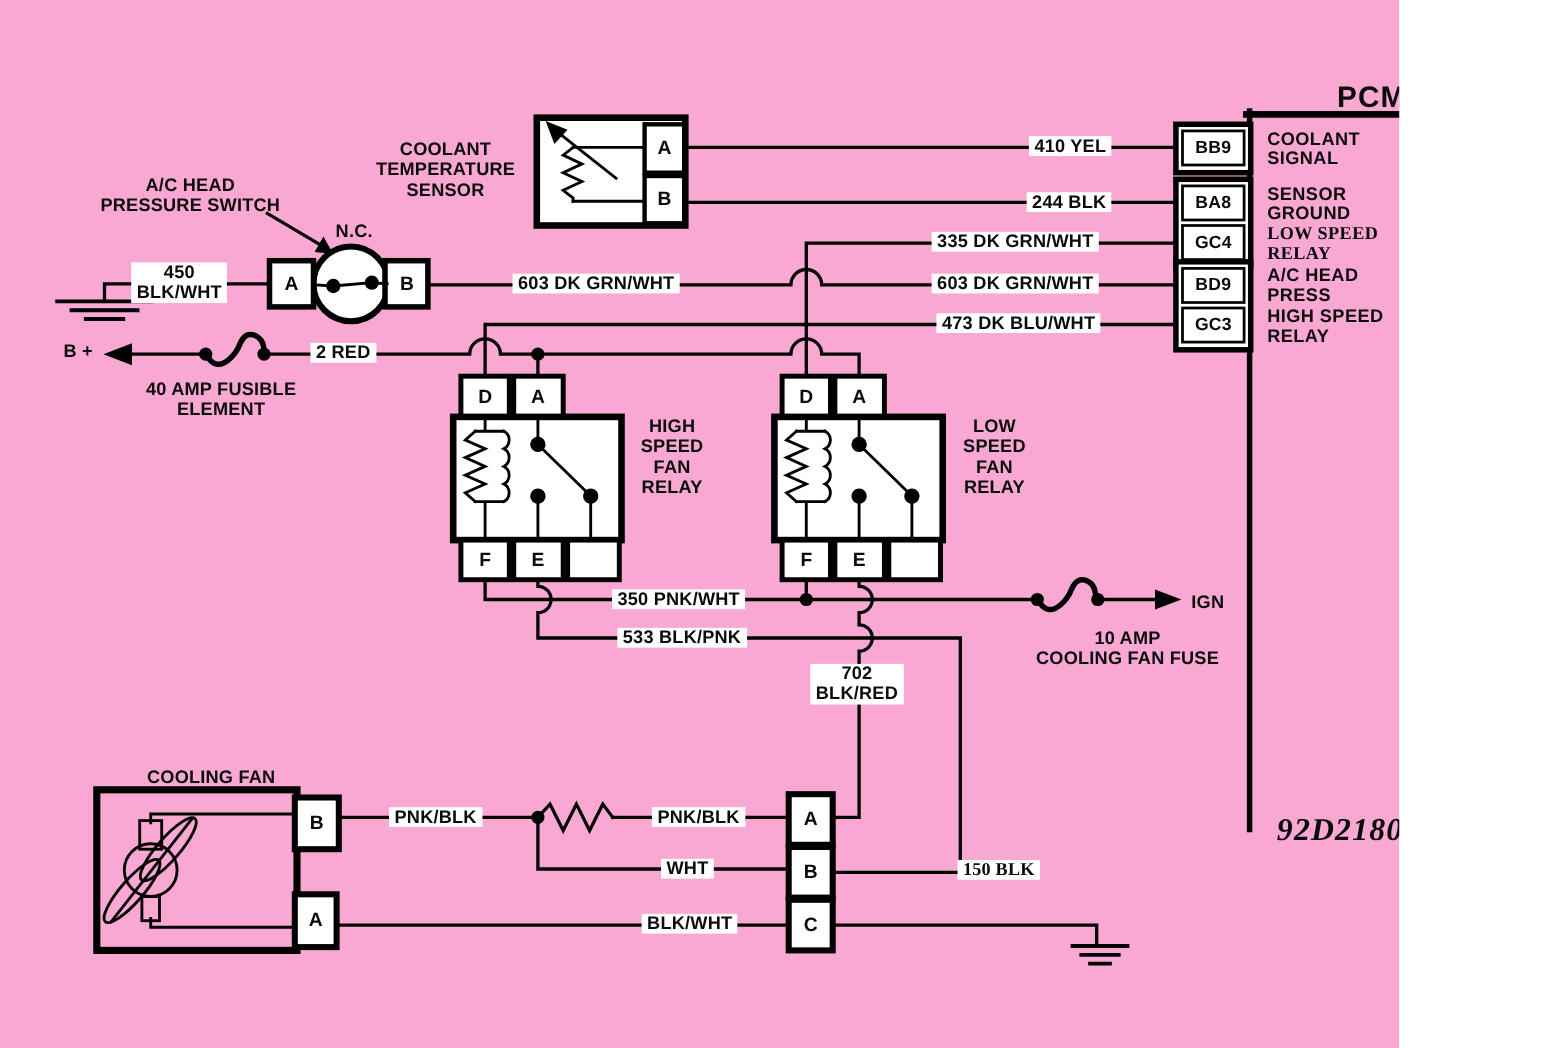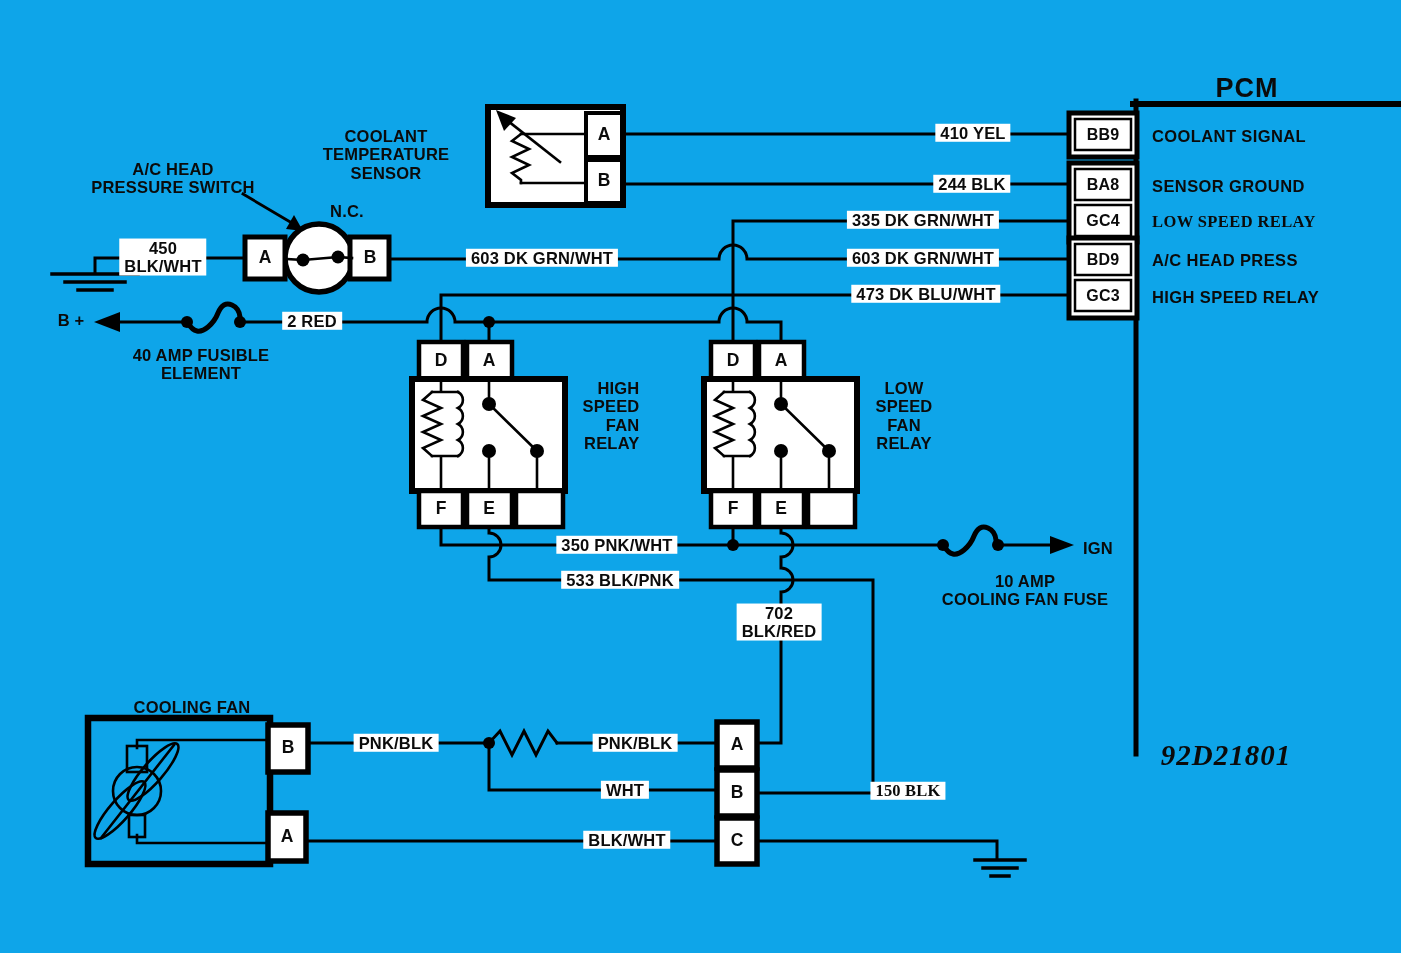--- a/index.html
+++ b/index.html
@@ -1,17 +1,17 @@
 <!DOCTYPE html>
 <html><head>
 <meta charset="utf-8">
 <style>
   html,body{margin:0;padding:0;background:#fff;}
   #canvas{
-    position:relative;width:1401px;height:953px;background:#0ea5e9;overflow:hidden;
+    position:relative;width:1272px;height:953px;background:#f9a8d4;overflow:hidden;
     font-family:"Liberation Sans", sans-serif;
   }
   svg{position:absolute;left:0;top:0;}
   .lbl{
     position:absolute;transform:translate(-50%,-50%);
     font-weight:700;font-size:16.5px;line-height:1.12;color:#0b0b0b;
     text-align:center;white-space:pre-line;letter-spacing:.2px;
   }
   .bg{background:#fff;padding:0 5px;}
   .pin{font-size:17.5px;letter-spacing:0;}
@@ -168,29 +168,29 @@
 <div class="lbl pcm-id" style="left:1103px;top:221px;">GC4</div>
 <div class="lbl pcm-id" style="left:1103px;top:260px;">BD9</div>
 <div class="lbl pcm-id" style="left:1103px;top:296px;">GC3</div>
 
 <div class="lbl pcm-label" style="left:1152px;top:136px;">COOLANT SIGNAL</div>
 <div class="lbl pcm-label" style="left:1152px;top:186px;">SENSOR GROUND</div>
 <div class="lbl pcm-label" style="left:1152px;top:222px;font-family:Liberation Serif, serif;">LOW SPEED RELAY</div>
 <div class="lbl pcm-label" style="left:1152px;top:260px;">A/C HEAD PRESS</div>
 <div class="lbl pcm-label" style="left:1152px;top:297px;">HIGH SPEED RELAY</div>
 
-<div class="lbl" style="left:386px;top:155px;">COOLANT
+<div class="lbl" style="left:405px;top:155px;">COOLANT
 TEMPERATURE
 SENSOR</div>
 <div class="lbl pin" style="left:604px;top:135px;">A</div>
 <div class="lbl pin" style="left:604px;top:181px;">B</div>
 
 <div class="lbl" style="left:173px;top:178px;">A/C HEAD
 PRESSURE SWITCH</div>
-<div class="lbl" style="left:322px;top:211px;margin-left:25px;">N.C.</div>
+<div class="lbl" style="left:322px;top:211px;">N.C.</div>
 <div class="lbl pin" style="left:265px;top:258px;">A</div>
 <div class="lbl pin" style="left:370px;top:258px;">B</div>
 <div class="lbl bg" style="left:163px;top:257px;">450
 BLK/WHT</div>
 
 <div class="lbl bg" style="left:973px;top:133px;">410 YEL</div>
 <div class="lbl bg" style="left:972px;top:184px;">244 BLK</div>
 <div class="lbl bg" style="left:923px;top:220px;">335 DK GRN/WHT</div>
 <div class="lbl bg" style="left:542px;top:258px;">603 DK GRN/WHT</div>
 <div class="lbl bg" style="left:923px;top:258px;">603 DK GRN/WHT</div>
@@ -198,21 +198,21 @@
 
 <div class="lbl" style="left:71px;top:320px;">B +</div>
 <div class="lbl bg" style="left:312px;top:321px;">2 RED</div>
 <div class="lbl" style="left:201px;top:364px;">40 AMP FUSIBLE
 ELEMENT</div>
 
 <div class="lbl pin" style="left:441px;top:361px;">D</div>
 <div class="lbl pin" style="left:489px;top:361px;">A</div>
 <div class="lbl pin" style="left:441px;top:509px;">F</div>
 <div class="lbl pin" style="left:489px;top:509px;">E</div>
-<div class="lbl" style="left:611px;top:416px;text-align:right;">HIGH
+<div class="lbl" style="left:611px;top:416px;">HIGH
 SPEED
 FAN
 RELAY</div>
 
 <div class="lbl pin" style="left:733px;top:361px;">D</div>
 <div class="lbl pin" style="left:781px;top:361px;">A</div>
 <div class="lbl pin" style="left:733px;top:509px;">F</div>
 <div class="lbl pin" style="left:781px;top:509px;">E</div>
 <div class="lbl" style="left:904px;top:416px;">LOW
 SPEED

